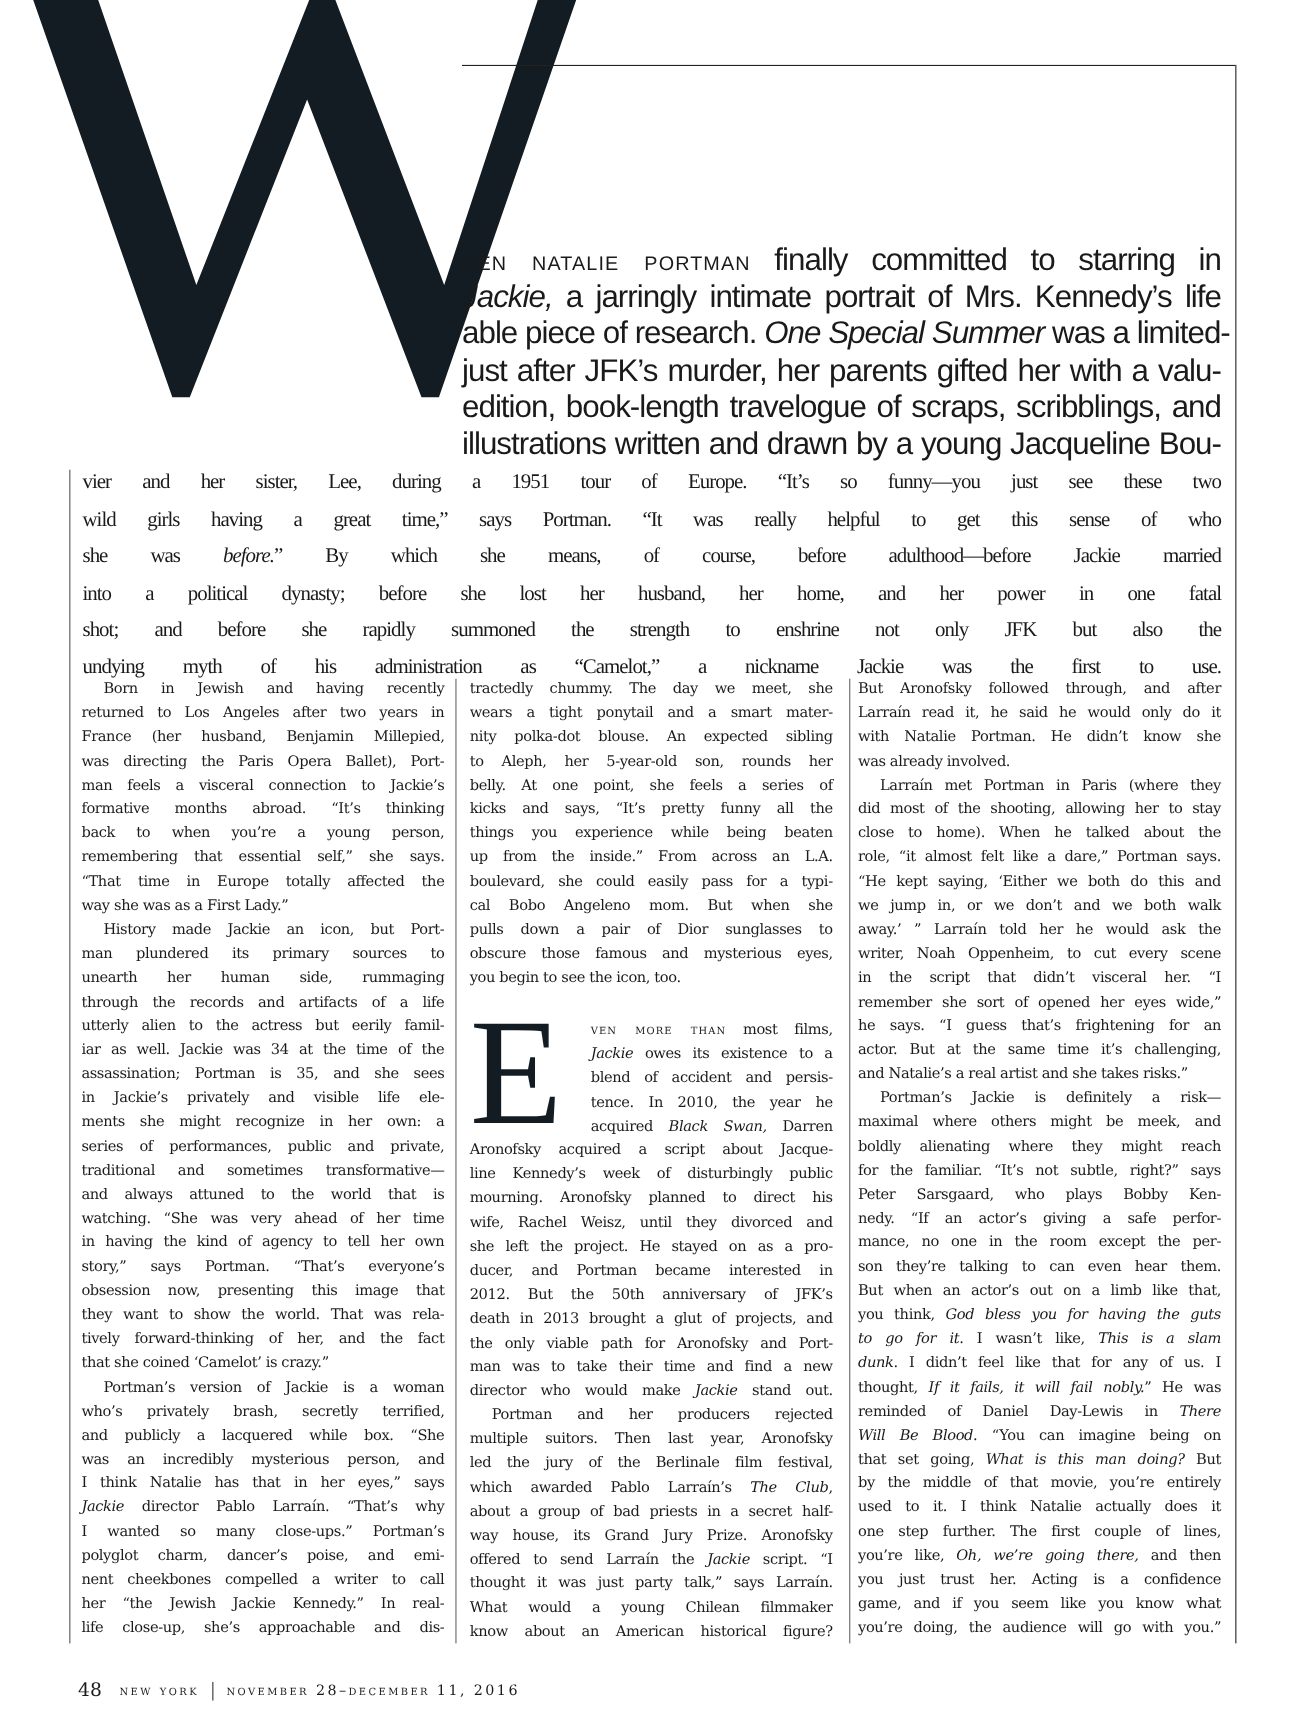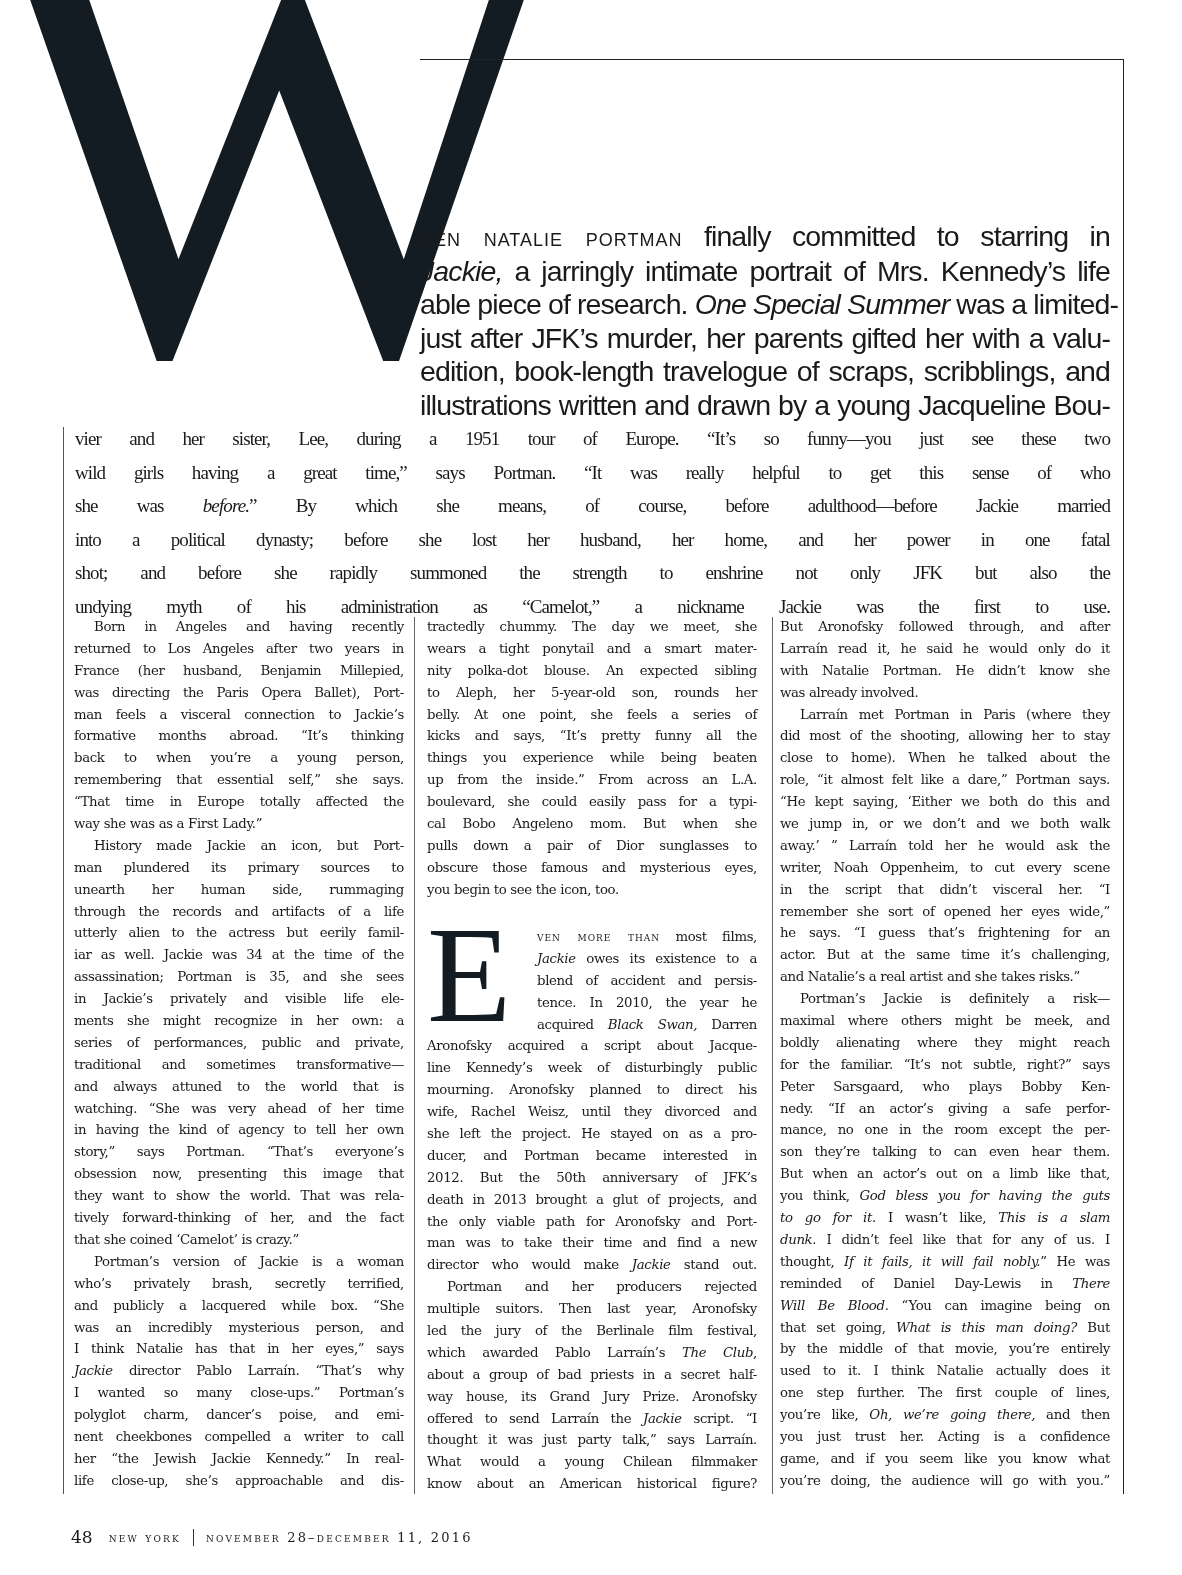--- a/index.html
+++ b/index.html
@@ -97,21 +97,21 @@
 <div class="lede-full">
     <span class="line "><span>vier and her sister, Lee, during a 1951 tour of Europe. “It’s so funny—you just see these two</span></span>
     <span class="line "><span>wild girls having a great time,” says Portman. “It was really helpful to get this sense of who</span></span>
     <span class="line "><span>she was </span><span class="it">before.</span><span>” By which she means, of course, before adulthood—before Jackie married</span></span>
     <span class="line "><span>into a political dynasty; before she lost her husband, her home, and her power in one fatal</span></span>
     <span class="line "><span>shot; and before she rapidly summoned the strength to enshrine not only JFK but also the</span></span>
     <span class="line "><span>undying myth of his administration as “Camelot,” a nickname Jackie was the first to use.</span></span>
   </div>
 
 <div class="col col1">
-    <span class="line indent"><span>Born in Angeles and having recently</span></span>
+    <span class="line indent"><span>Born in Jewish and having recently</span></span>
     <span class="line "><span>returned to Los Angeles after two years in</span></span>
     <span class="line "><span>France (her husband, Benjamin Millepied,</span></span>
     <span class="line "><span>was directing the Paris Opera Ballet), Port-</span></span>
     <span class="line "><span>man feels a visceral connection to Jackie’s</span></span>
     <span class="line "><span>formative months abroad. “It’s thinking</span></span>
     <span class="line "><span>back to when you’re a young person,</span></span>
     <span class="line "><span>remembering that essential self,” she says.</span></span>
     <span class="line "><span>“That time in Europe totally affected the</span></span>
     <span class="line last"><span>way she was as a First Lady.”</span></span>
     <span class="line indent"><span>History made Jackie an icon, but Port-</span></span>

